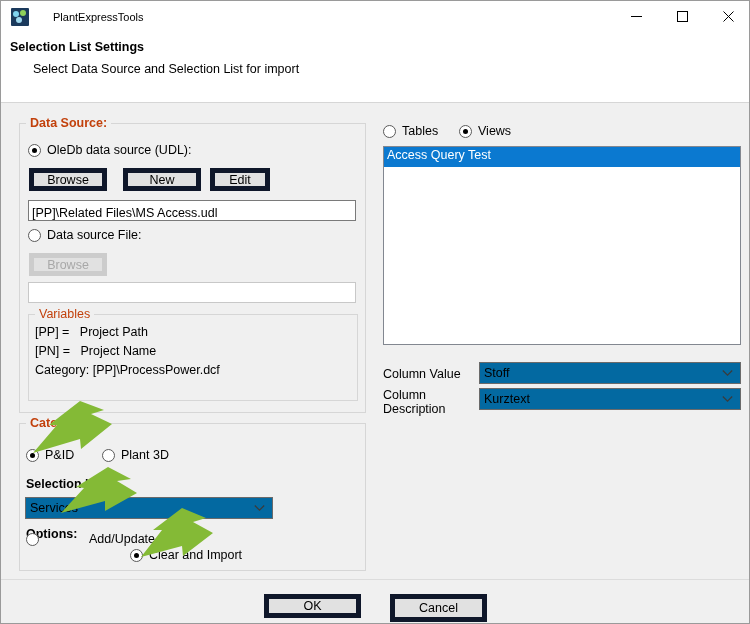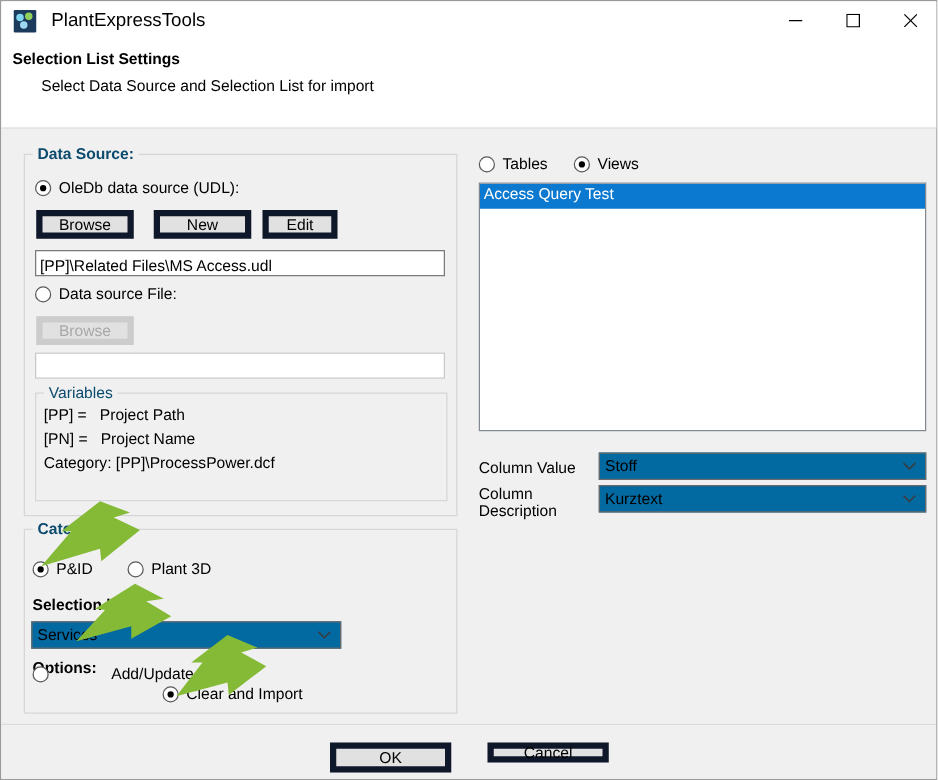--- a/index.html
+++ b/index.html
@@ -40,22 +40,22 @@
     flex: 0 0 auto;
   }
   .app-icon .dot {
     position: absolute;
     border-radius: 50%;
   }
   .app-icon .d1 { width:6px; height:6px; background:#7fd4f0; left:2px; top:3px; }
   .app-icon .d2 { width:6px; height:6px; background:#8fd15a; left:9px; top:2px; }
   .app-icon .d3 { width:6px; height:6px; background:#9fd9ef; left:5px; top:9px; }
   .title-text {
-    margin-left: 12px;
-    font-size: 15px;
+    margin-left: 24px;
+    font-size: 11px;
     color: #000000;
     white-space: nowrap;
   }
   .win-buttons {
     position: absolute;
     right: 0; top: 0;
     height: 31px;
     display: flex;
   }
   .win-btn {
@@ -116,21 +116,21 @@
     background: transparent;
   }
   .group-title {
     position: absolute;
     top: -8px;
     left: 6px;
     background: #f0f0f0;
     padding: 0 4px;
     font-size: 12.5px;
     font-weight: bold;
-    color: #0c4a6e;
+    color: #c2410c;
     white-space: nowrap;
   }
   .group-title.plain {
     font-weight: normal;
   }
 
   
   .radio {
     position: absolute;
     display: flex;
@@ -393,21 +393,21 @@
         <svg width="11" height="8" viewBox="0 0 11 8">
             <polyline points="0.8,1.5 5.5,6.2 10.2,1.5" fill="none" stroke="#3b3b3b" stroke-width="1.2"></polyline>
           </svg>
       </span>
     </div>
 
   </div>
 
   <div class="footer-area">
     <button class="btn" style="left:263px; top:14px; width:97px; height:24px;">OK</button>
-    <button class="btn" style="left:389px; top:14px; width:97px; height:16px;">Cancel</button>
+    <button class="btn" style="left:389px; top:14px; width:97px; height:28px;">Cancel</button>
   </div>
 
   <svg class="arrow-overlay" viewBox="0 0 750 624">
 
     <g>
       <polygon fill="#84ba36" points="32,452 56,424 48,424 79,400 103,409 90,413 111,423 80,448 79,438"></polygon>
     </g>
 
     <g>
       <polygon fill="#84ba36" points="60,512 83,487 75,486 107,466 130,478 116,480 136,492 104,510 104,500"></polygon>

